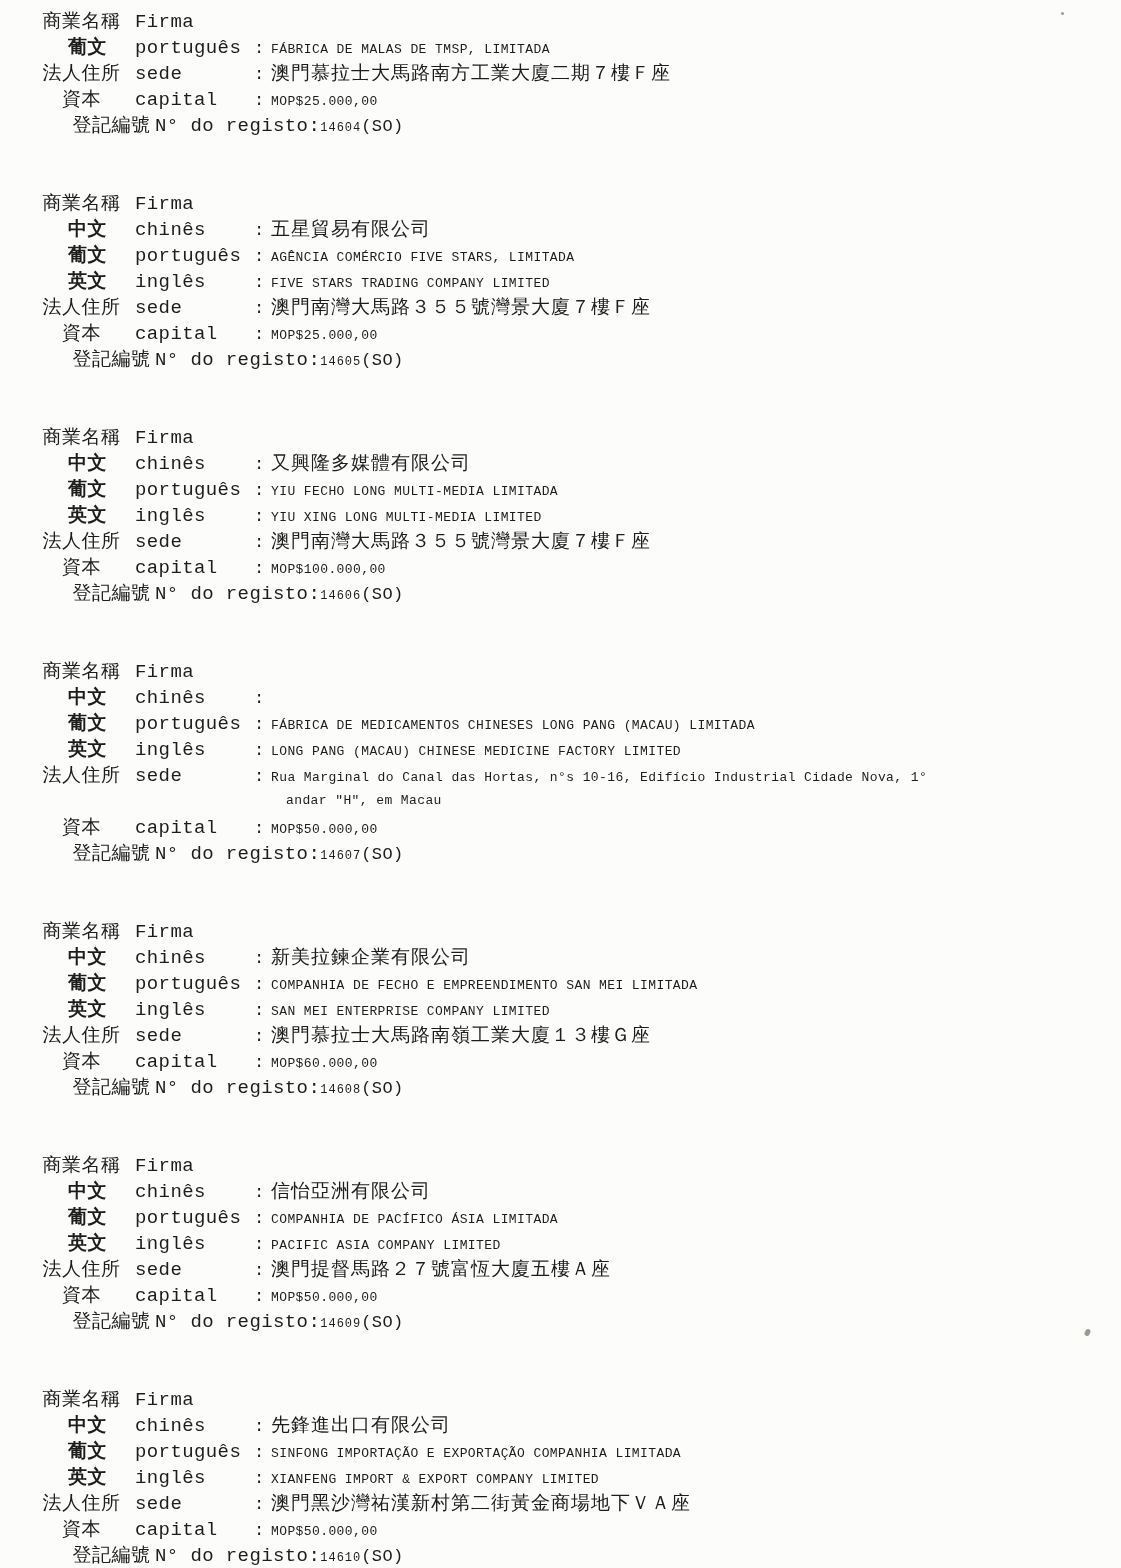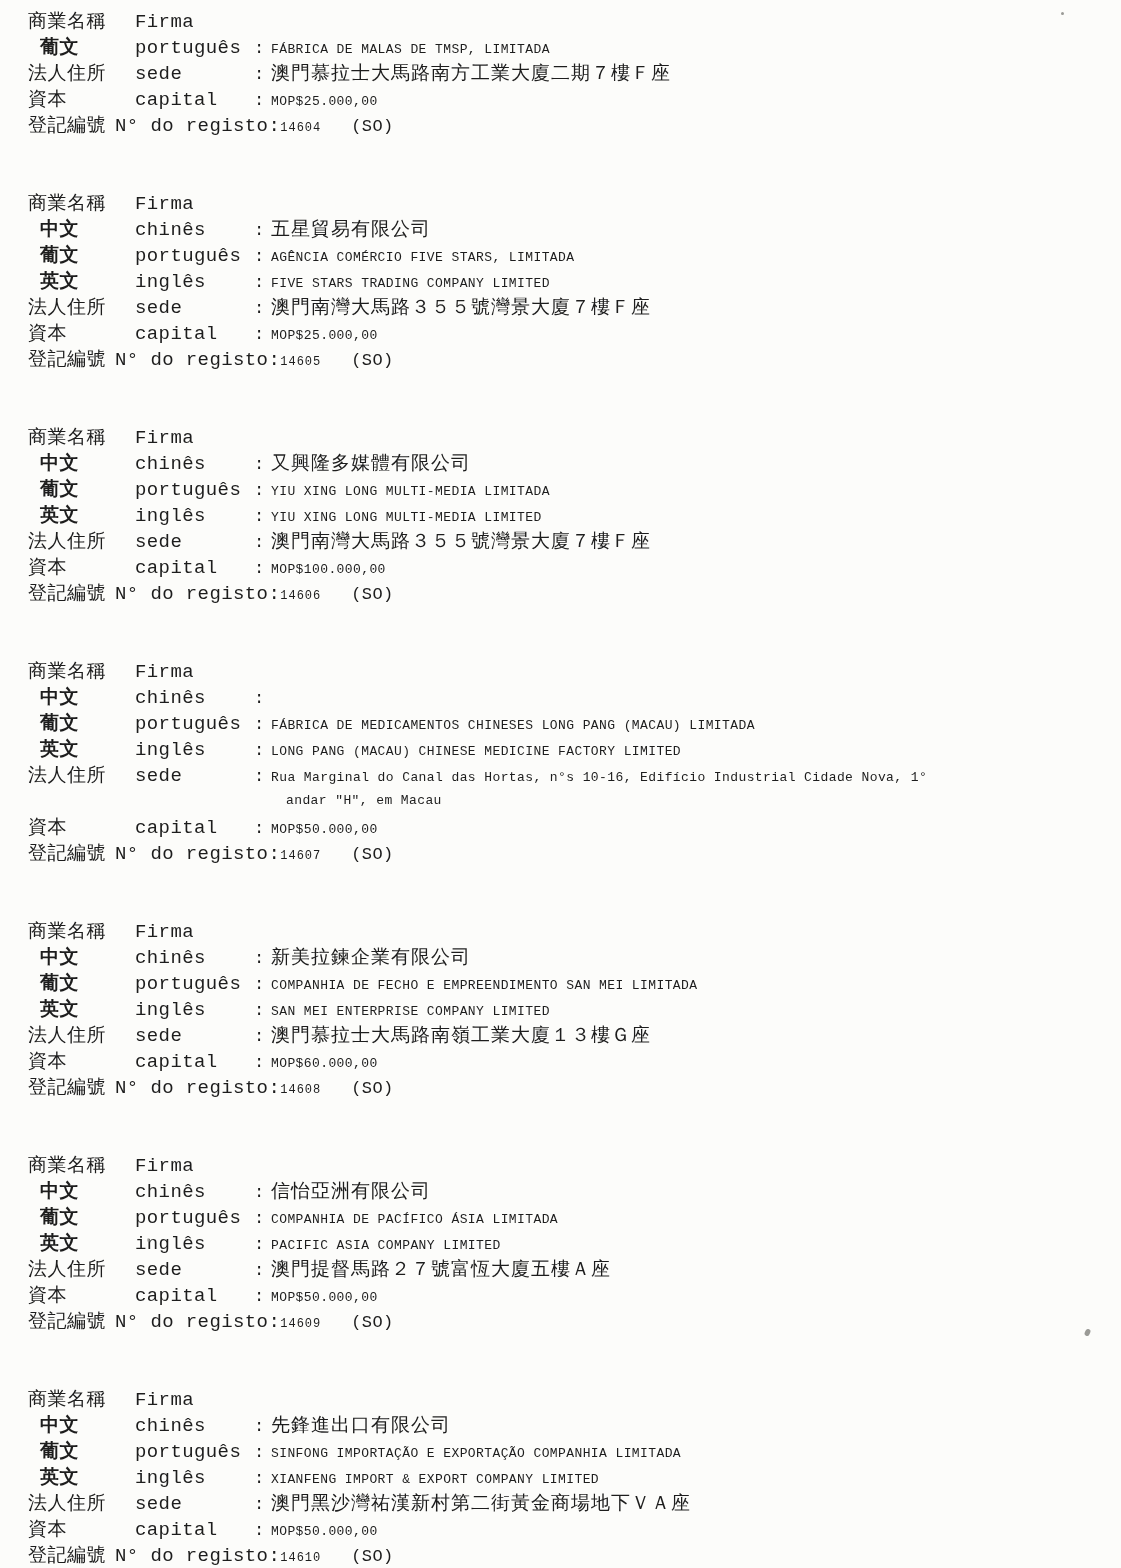--- a/index.html
+++ b/index.html
@@ -21,40 +21,41 @@
     height: 26px;
     line-height: 26px;
     white-space: pre;
   }
   
   .c1 {
     flex: 0 0 107px;
     font-size: 19px;
     letter-spacing: 0.5px;
     font-family: "Liberation Sans", sans-serif;
+    text-align: center;
   }
   .c1.ind { padding-left: 12px; font-weight: bold; }
-  .c1.c1r { flex: 0 0 87px; }
+  .c1.c1r { flex: 0 0 87px; margin-left: 40px; }
   
   .c2 {
     flex: 0 0 119px;
     font-size: 19px;
     letter-spacing: 0.4px;
   }
   .c2.c2r { flex: 0 0 153px; }
   .colon { flex: 0 0 17px; font-size: 17px; }
   .val-latin { font-size: 13px; letter-spacing: 0.4px; }
   .val-cjk {
     font-size: 19px;
     letter-spacing: 1px;
     font-family: Liberation Serif, serif;
   }
   .wrapline { padding-left: 15px; }
   .regnum { font-size: 12px; letter-spacing: 1px; }
-  .regnote { font-size: 17px; margin-left: 30px; letter-spacing: 0.4px; }
+  .regnote { font-size: 17px; letter-spacing: 0.4px; }
   
   .speck { position: absolute; background: #9a9a96; border-radius: 50%; }
   .speck.s1 { left: 1061px; top: 12px;  width: 3px; height: 3px; }
   .speck.s2 { left: 1085px; top: 1329px; width: 5px; height: 7px; transform: rotate(25deg); border-radius: 40%; }
   .speck.s3 { left: 147px;  top: 1238px; width: 3px; height: 4px; opacity: .7; }
 </style>
 </head>
 <body>
 
 <div class="page">
@@ -71,21 +72,21 @@
         <div class="row"><span class="c1 ind">中文</span><span class="c2">chinês</span><span class="colon">:</span><span class="val-cjk">五星貿易有限公司</span></div>
         <div class="row"><span class="c1 ind">葡文</span><span class="c2">português</span><span class="colon">:</span><span class="val-latin">AGÊNCIA COMÉRCIO FIVE STARS, LIMITADA</span></div>
         <div class="row"><span class="c1 ind">英文</span><span class="c2">inglês</span><span class="colon">:</span><span class="val-latin">FIVE STARS TRADING COMPANY LIMITED</span></div>
         <div class="row"><span class="c1">法人住所</span><span class="c2">sede</span><span class="colon">:</span><span class="val-cjk">澳門南灣大馬路３５５號灣景大廈７樓Ｆ座</span></div>
         <div class="row"><span class="c1">資本</span><span class="c2">capital</span><span class="colon">:</span><span class="val-latin">MOP$25.000,00</span></div>
         <div class="row"><span class="c1 c1r">登記編號</span><span class="c2 c2r">N° do registo:</span><span class="regnum">14605</span><span class="regnote">(SO)</span></div>
       </section>
       <section class="block">
         <div class="row"><span class="c1">商業名稱</span><span class="c2">Firma</span></div>
         <div class="row"><span class="c1 ind">中文</span><span class="c2">chinês</span><span class="colon">:</span><span class="val-cjk">又興隆多媒體有限公司</span></div>
-        <div class="row"><span class="c1 ind">葡文</span><span class="c2">português</span><span class="colon">:</span><span class="val-latin">YIU XING LONG MULTI-MEDIA LIMITADA</span></div>
+        <div class="row"><span class="c1 ind">葡文</span><span class="c2">português</span><span class="colon">:</span><span class="val-latin">YIU FECHO LONG MULTI-MEDIA LIMITADA</span></div>
         <div class="row"><span class="c1 ind">英文</span><span class="c2">inglês</span><span class="colon">:</span><span class="val-latin">YIU XING LONG MULTI-MEDIA LIMITED</span></div>
         <div class="row"><span class="c1">法人住所</span><span class="c2">sede</span><span class="colon">:</span><span class="val-cjk">澳門南灣大馬路３５５號灣景大廈７樓Ｆ座</span></div>
         <div class="row"><span class="c1">資本</span><span class="c2">capital</span><span class="colon">:</span><span class="val-latin">MOP$100.000,00</span></div>
         <div class="row"><span class="c1 c1r">登記編號</span><span class="c2 c2r">N° do registo:</span><span class="regnum">14606</span><span class="regnote">(SO)</span></div>
       </section>
       <section class="block">
         <div class="row"><span class="c1">商業名稱</span><span class="c2">Firma</span></div>
         <div class="row"><span class="c1 ind">中文</span><span class="c2">chinês</span><span class="colon">:</span></div>
         <div class="row"><span class="c1 ind">葡文</span><span class="c2">português</span><span class="colon">:</span><span class="val-latin">FÁBRICA DE MEDICAMENTOS CHINESES LONG PANG (MACAU) LIMITADA</span></div>
         <div class="row"><span class="c1 ind">英文</span><span class="c2">inglês</span><span class="colon">:</span><span class="val-latin">LONG PANG (MACAU) CHINESE MEDICINE FACTORY LIMITED</span></div>

